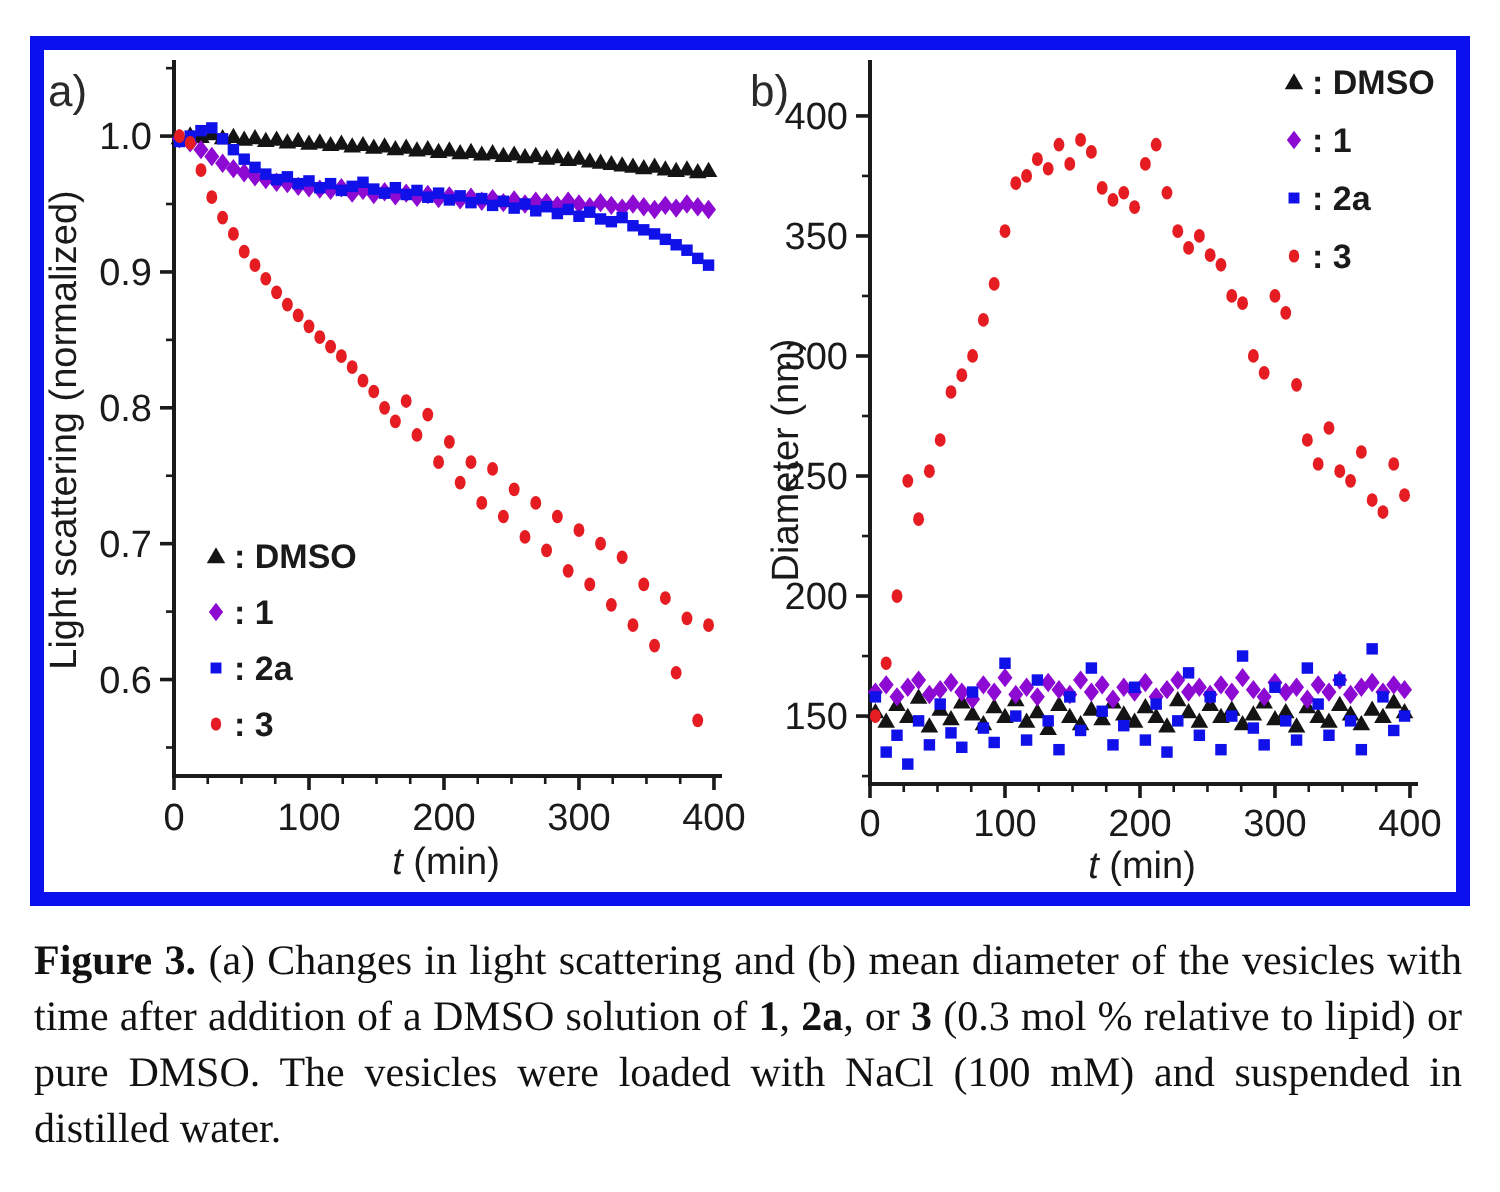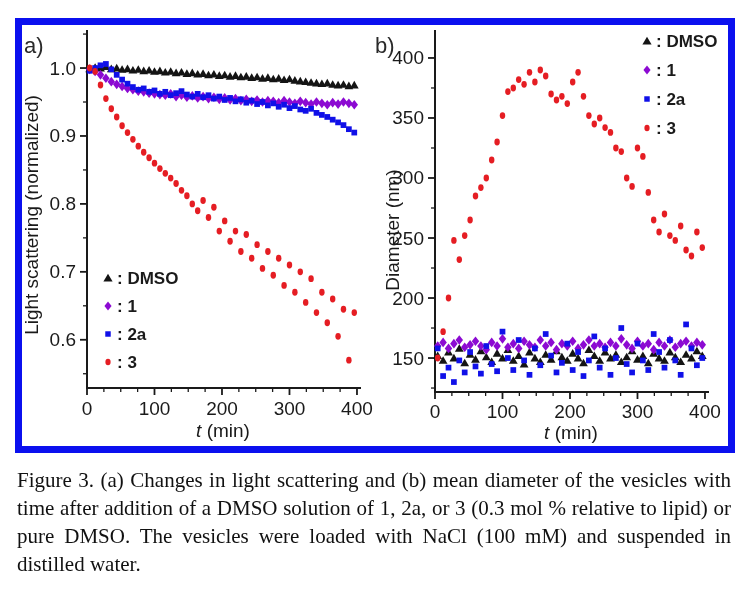--- a/index.html
+++ b/index.html
@@ -6,21 +6,21 @@
   body{width:750px;height:596px;position:relative;overflow:hidden;
        font-family:"Liberation Sans",sans-serif;}
   .figure-box{position:absolute;left:15px;top:18px;width:720px;height:435px;
        box-sizing:border-box;border:7px solid #0b10ef;background:#ffffff;}
   .plot{position:absolute;top:0;height:421px;width:353px;display:block;}
   #plot-a{left:0;}
   #plot-b{left:353px;}
   .caption{position:absolute;left:17px;top:466px;width:714px;
        font-family:"Liberation Serif",serif;font-size:21px;line-height:28px;
        color:#111111;text-align:justify;}
-  .caption b{font-weight:normal;}
+  .caption b{font-weight:bold;}
   svg text{font-family:"Liberation Sans",sans-serif;}
 </style>
 </head>
 <body>
 
 <div class="figure-box">
   <svg id="plot-a" class="plot" viewBox="0 0 353 421" width="353" height="421">
       <line x1="65" y1="5" x2="65" y2="363" stroke="#1a1a1a" stroke-width="2"></line>
       <line x1="64" y1="363" x2="339" y2="363" stroke="#1a1a1a" stroke-width="2"></line>
       <line x1="65" y1="363" x2="65" y2="370" stroke="#1a1a1a" stroke-width="1.8"></line>

